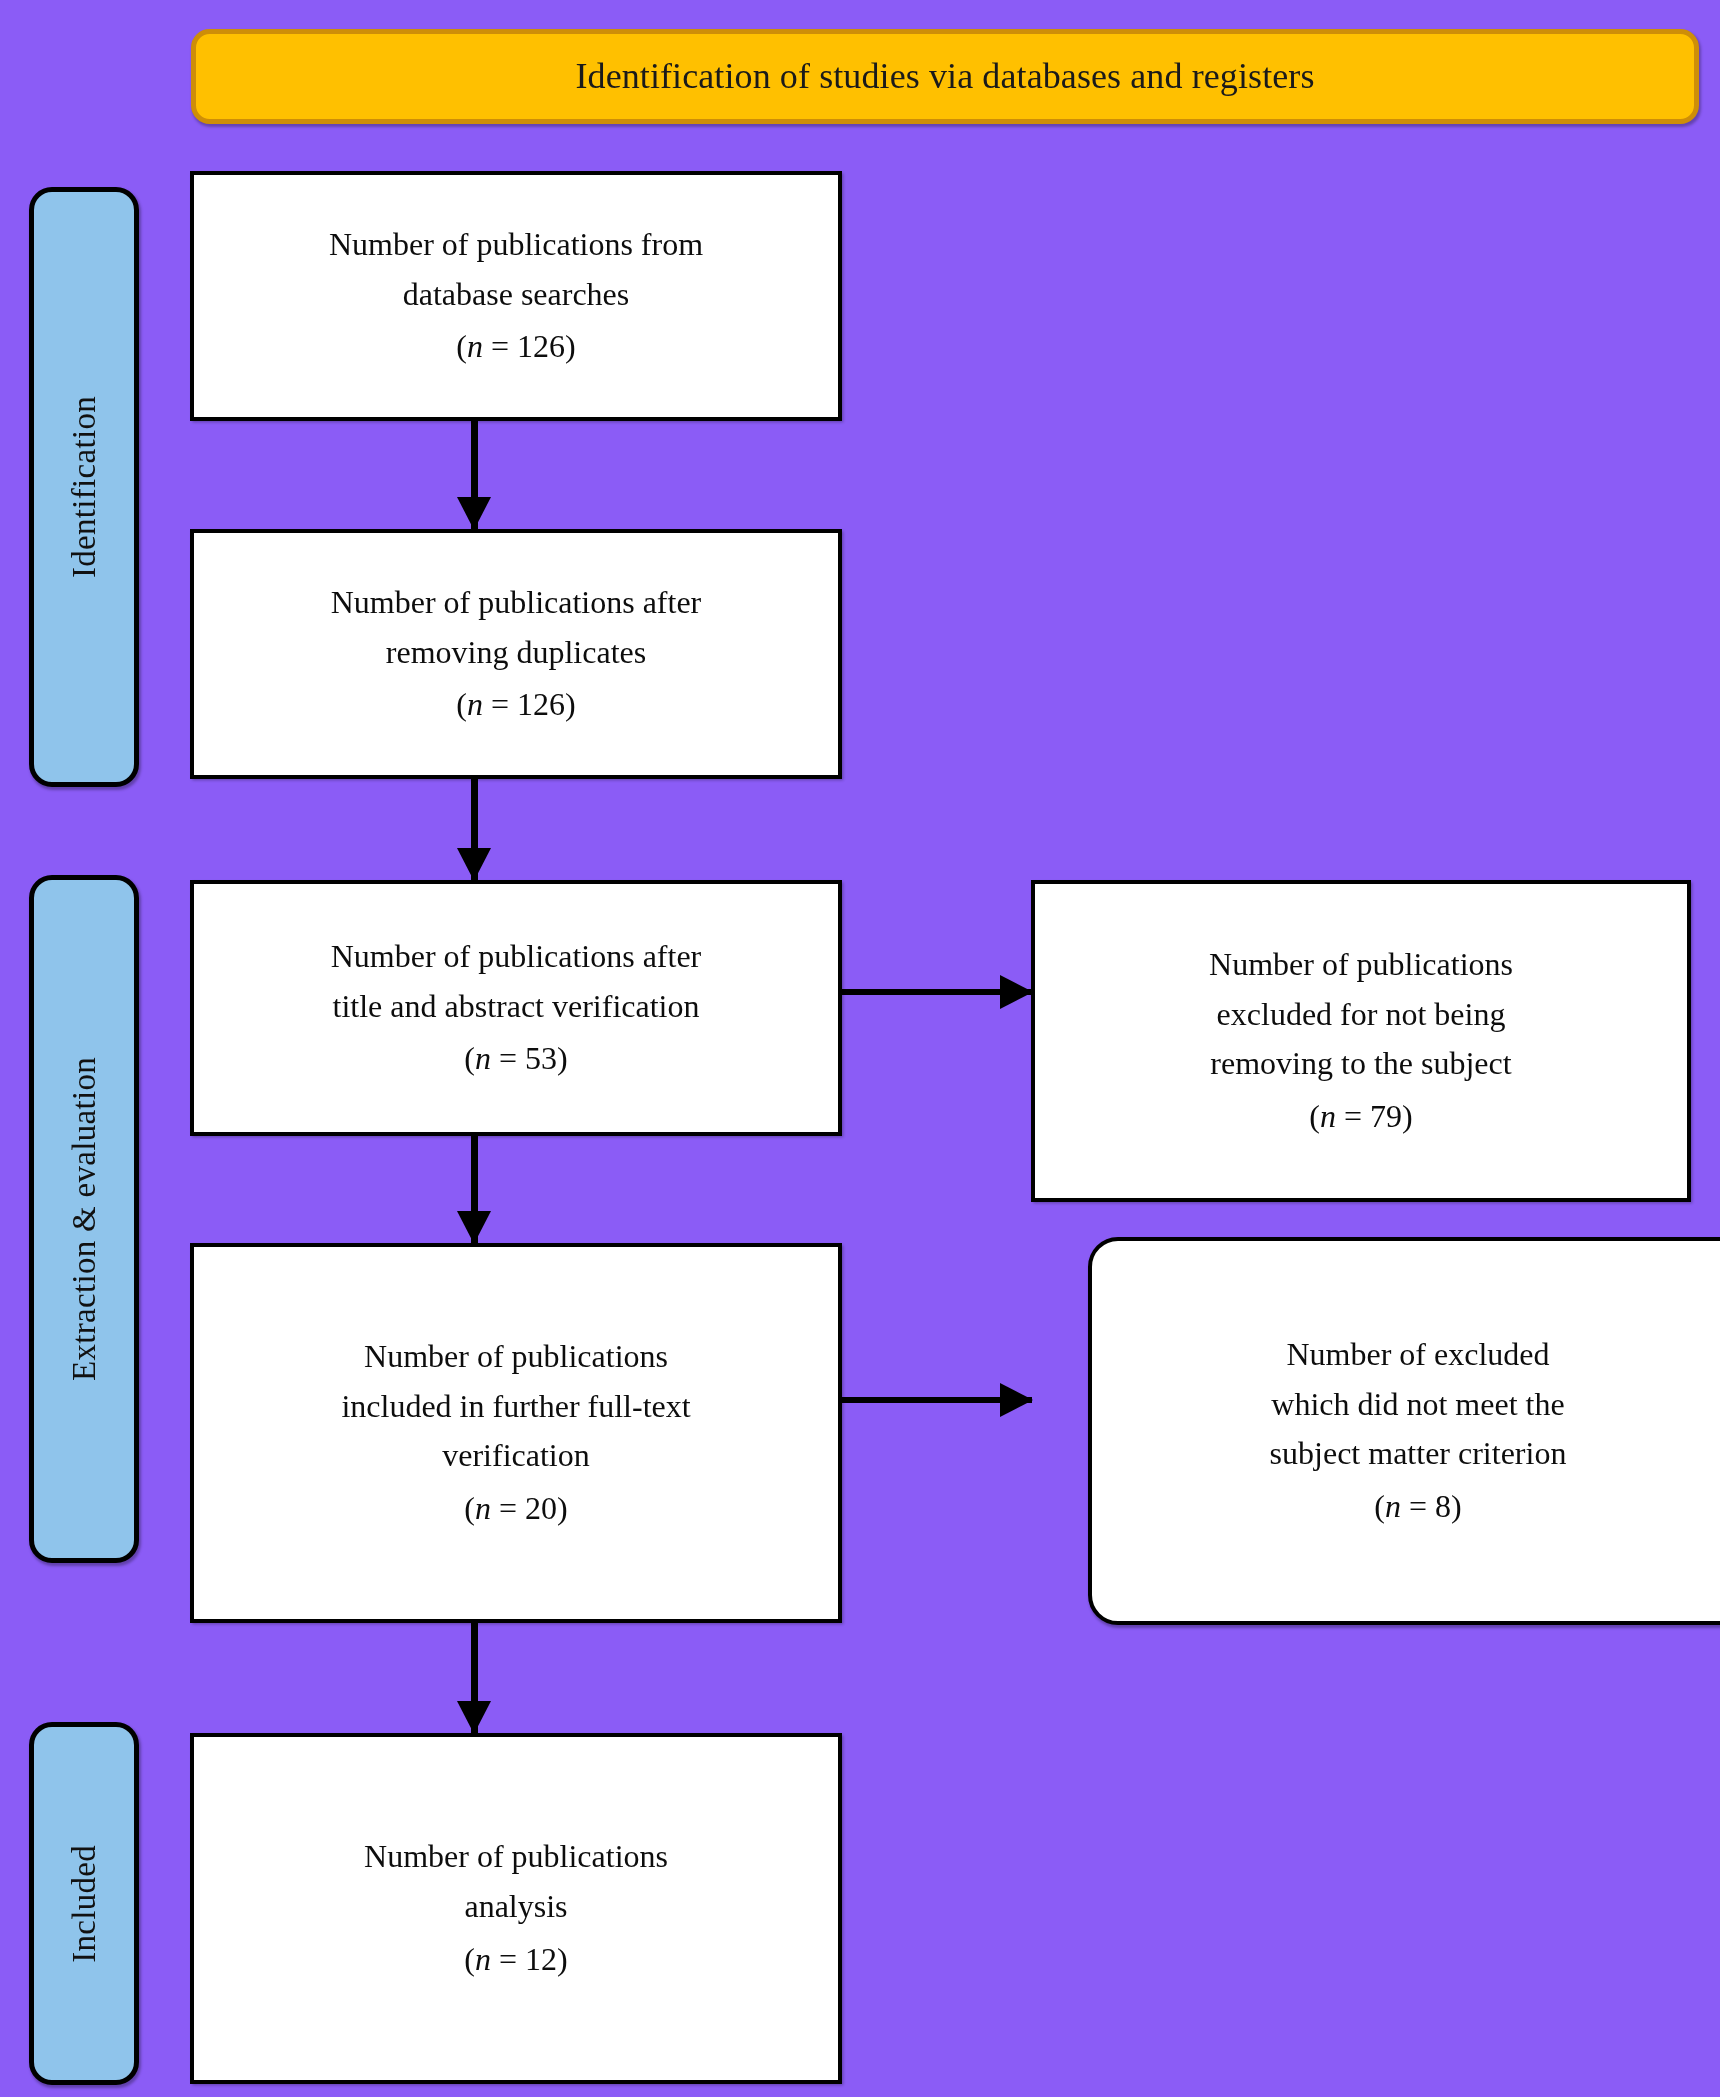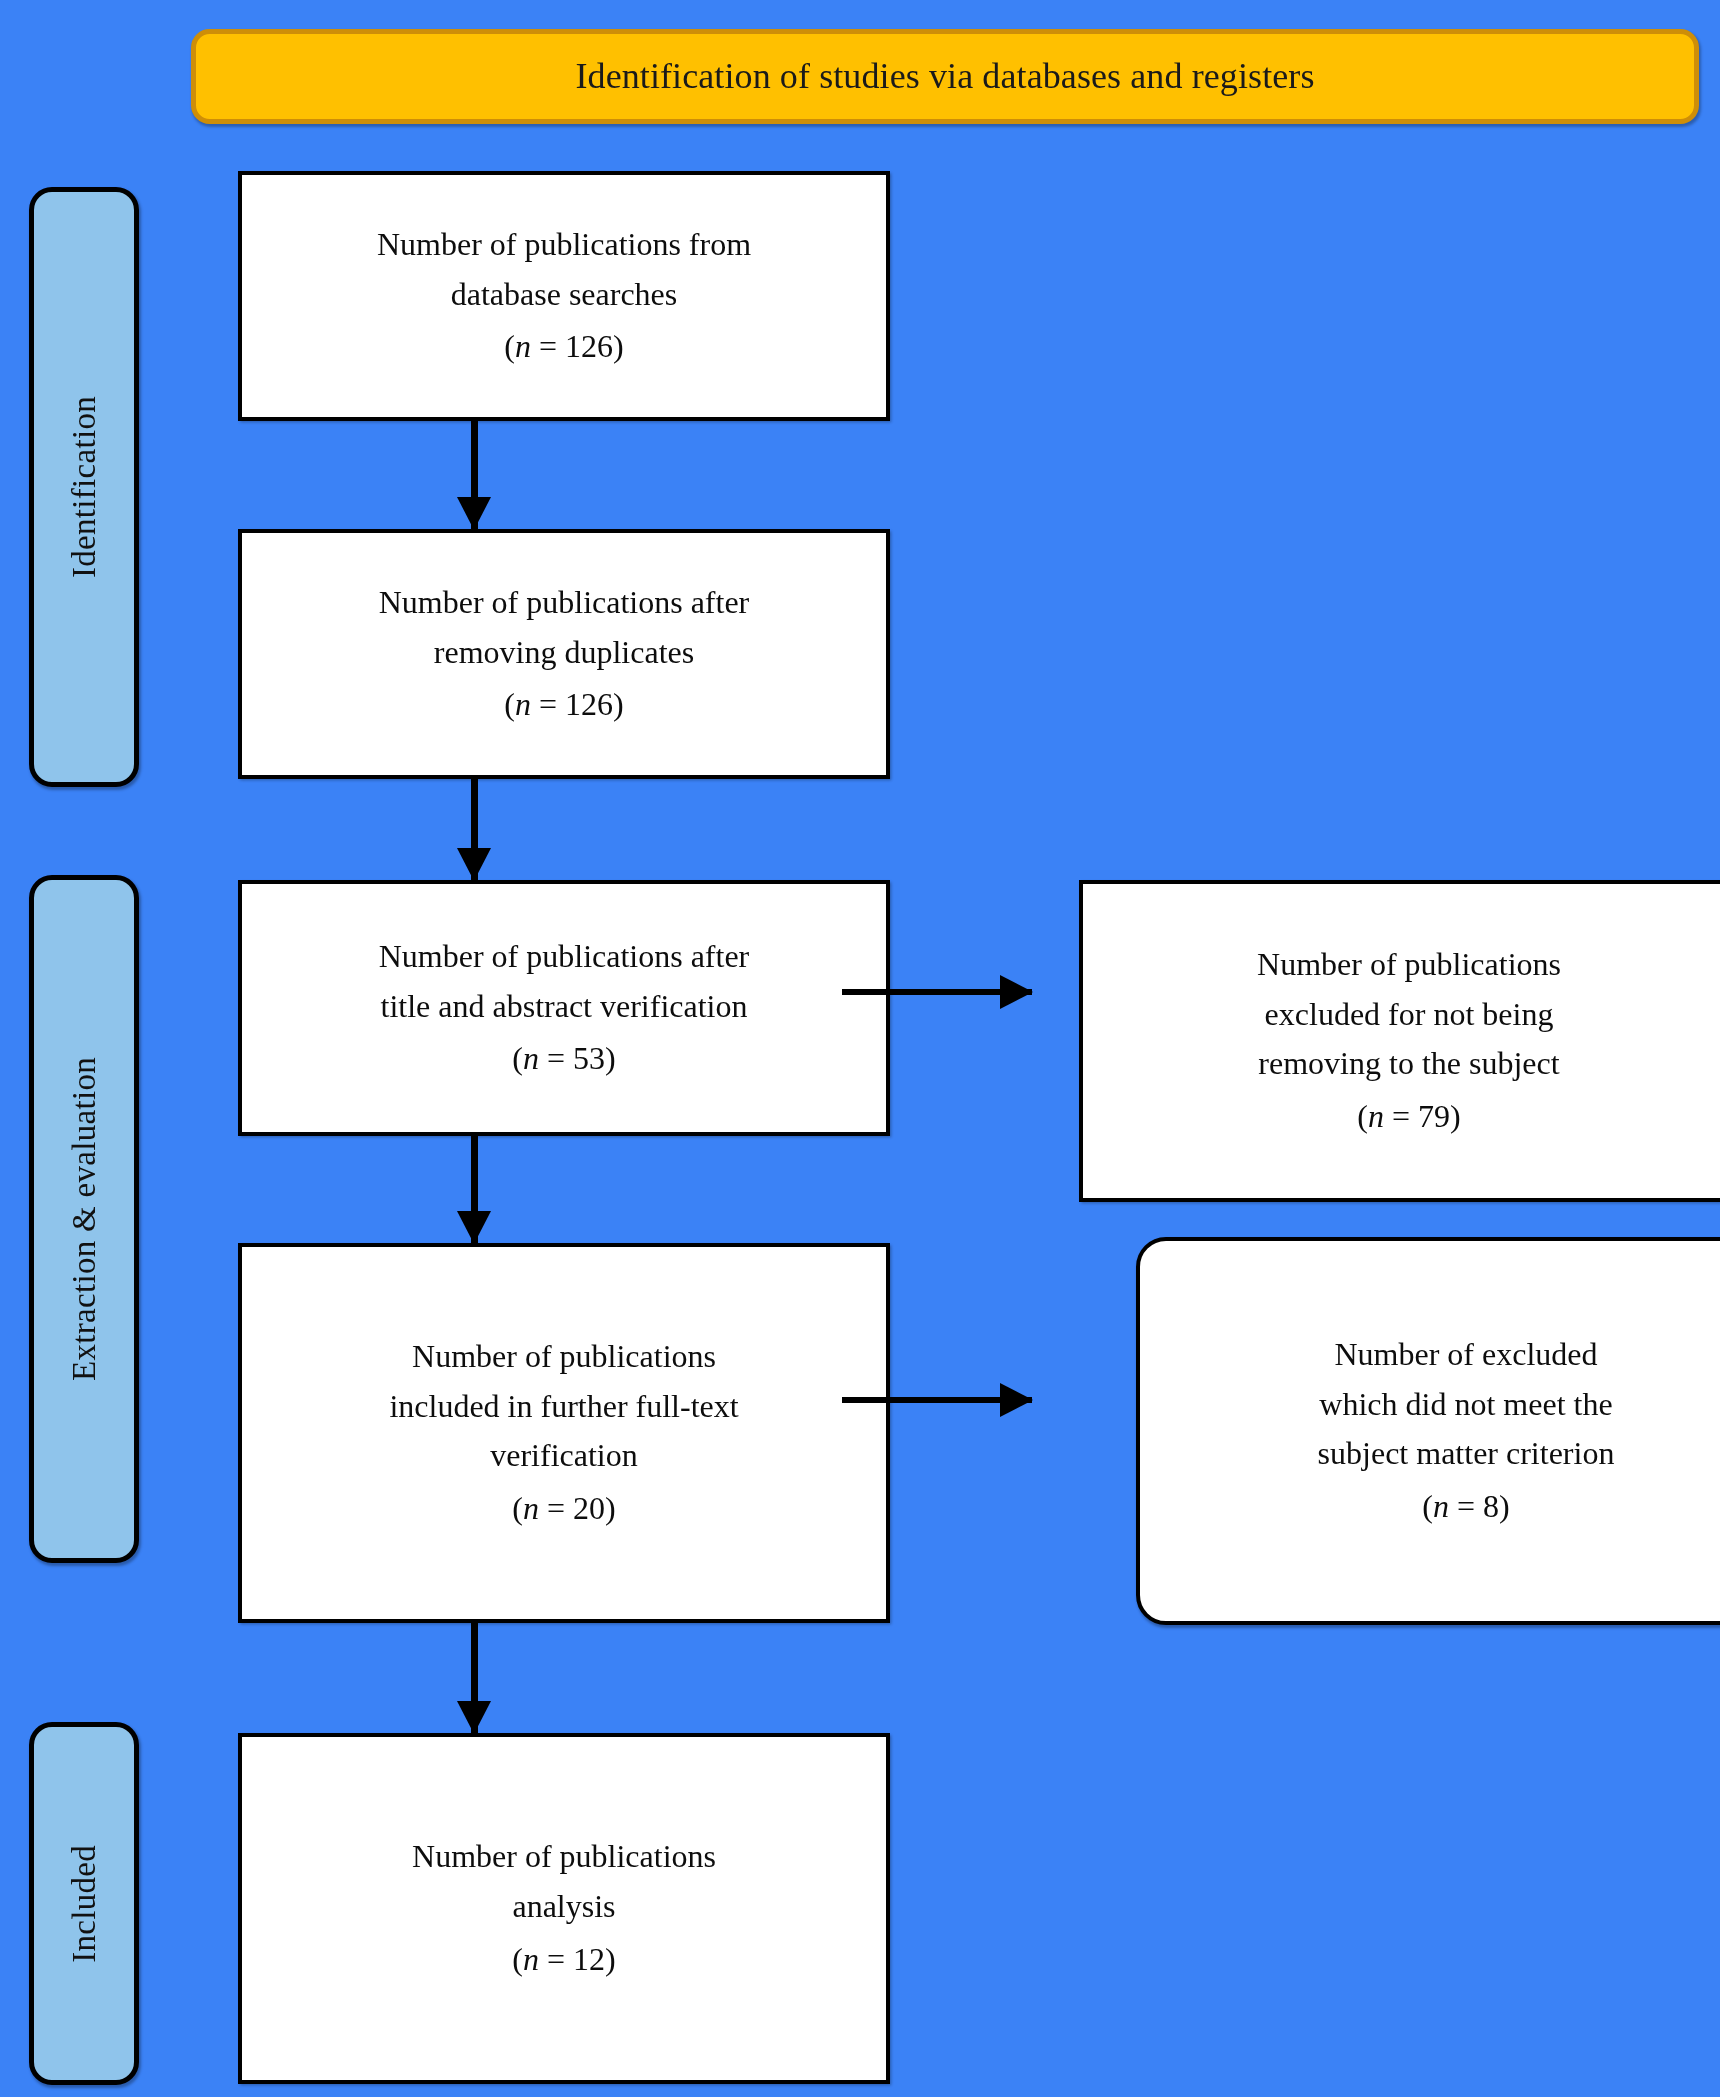--- a/index.html
+++ b/index.html
@@ -9,21 +9,21 @@
   }
   body {
     font-family: "Liberation Serif", "DejaVu Serif", serif;
     color: #000000;
   }
 
   #page {
     position: relative;
     width: 1720px;
     height: 2097px;
-    background: #3b82f6;
+    background: #8b5cf6;
     overflow: hidden;
   }
 
   
   .header-banner {
     position: absolute;
     left: 191px;
     top: 29px;
     width: 1508px;
     height: 95px;
@@ -75,21 +75,20 @@
     position: absolute;
     background: #ffffff;
     border: 4.4px solid #000000;
     box-sizing: border-box;
     display: flex;
     flex-direction: column;
     align-items: center;
     justify-content: center;
     box-shadow: 1.7px 2.2px 2.8px rgba(0,0,0,0.30);
     padding: 5.5px 18.7px;
-    margin-left: 48px;
   }
   .flow-box p {
     margin: 0;
     font-size: 32px;
     line-height: 1.55;
     text-align: center;
     color: #0d0d0d;
   }
   .flow-box .n-line {
     margin-top: 3.3px;

